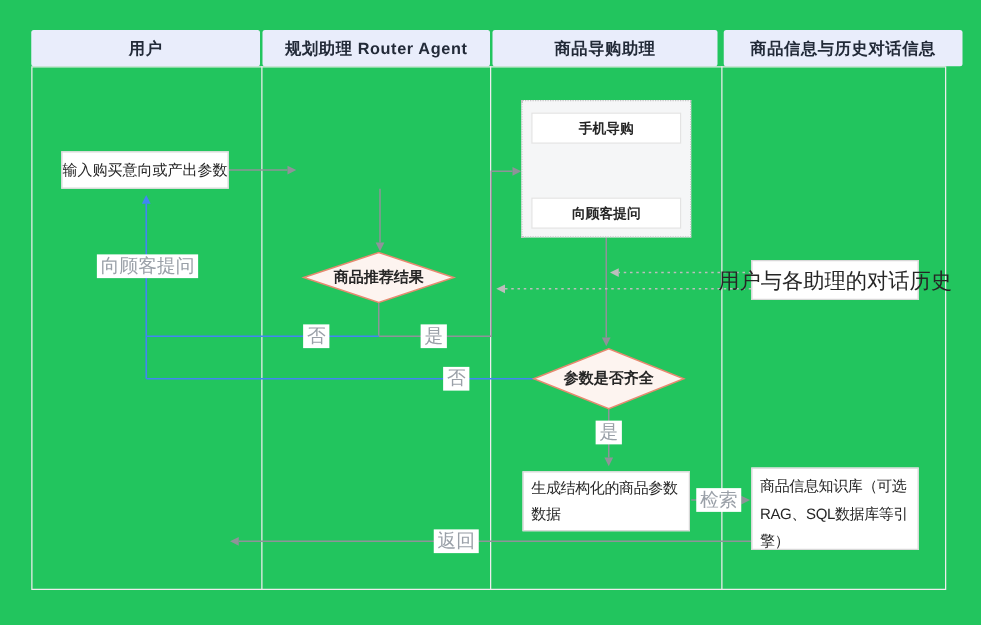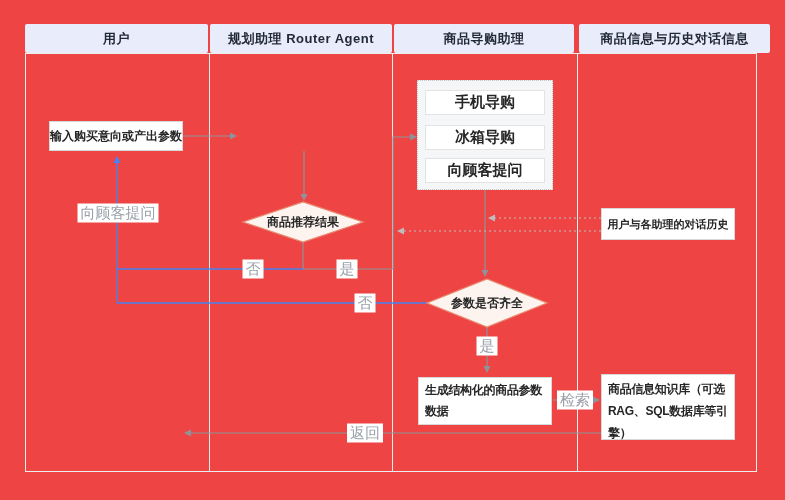--- a/index.html
+++ b/index.html
@@ -1,46 +1,46 @@
 <!DOCTYPE html>
 <html><head>
 <meta charset="utf-8">
 <style>
   html,body{margin:0;padding:0;background:#ffffff;}
   .canvas{
-    position:relative;width:785px;height:500px;background:#ef4444;overflow:hidden;
+    position:relative;width:785px;height:500px;background:#22c55e;overflow:hidden;
     font-family:"Liberation Sans","DejaVu Sans",sans-serif;
   }
   .hd{
     position:absolute;top:24px;height:29px;background:#e9edfb;border-radius:2px;
     display:flex;align-items:center;justify-content:center;
     font-size:13px;font-weight:bold;color:#222a38;letter-spacing:.5px;
   }
   .frame{position:absolute;left:25px;top:53px;width:732px;height:419px;
     border:1px solid #ededed;box-sizing:border-box;}
   .vline{position:absolute;top:53px;height:419px;width:1px;background:#ededed;}
   svg.wires{position:absolute;left:0;top:0;pointer-events:none;}
   .node{
     position:absolute;background:#ffffff;border:1px solid #d8d8d8;box-sizing:border-box;
     display:flex;align-items:center;justify-content:center;text-align:center;
-    font-size:12px;font-weight:bold;color:#262626;white-space:nowrap;
+    font-size:12px;font-weight:normal;color:#262626;white-space:nowrap;
   }
   .node.multi{
     justify-content:flex-start;text-align:left;align-items:center;
     padding:3px 6px;line-height:21px;white-space:normal;letter-spacing:-0.3px;
   }
   .groupbox{
     position:absolute;left:417px;top:80px;width:136px;height:110px;
     background:#f5f6f7;border:1px dotted #c6c6c6;box-sizing:border-box;
   }
   .gitem{
     position:absolute;left:425px;width:120px;height:25px;background:#ffffff;
     border:1px solid #e3e3e3;box-sizing:border-box;
     display:flex;align-items:center;justify-content:center;
-    font-size:15px;font-weight:bold;color:#262626;
+    font-size:11px;font-weight:bold;color:#262626;
   }
   .dtext{
     position:absolute;transform:translate(-50%,-50%);
     font-size:12px;font-weight:bold;color:#262626;white-space:nowrap;
   }
   .lbl{
     position:absolute;transform:translate(-50%,-50%);
     font-size:15px;color:#9aa0a8;background:#ffffff;padding:0 3px;white-space:nowrap;
   }
 </style>
@@ -102,24 +102,23 @@
       <polygon points="243,222 303,202 363,222 303,242"></polygon>
       <polygon points="427,303 487,279 547,303 487,327"></polygon>
     </g>
   </svg>
 
   <div class="node" style="left:49px;top:121px;width:134px;height:30px">输入购买意向或产出参数</div>
 
 
   <div class="groupbox"></div>
   <div class="gitem" style="top:90px">手机导购</div>
-  <div class="gitem" style="top:125px">冰箱导购</div>
   <div class="gitem" style="top:158px">向顾客提问</div>
 
-  <div class="node" style="left:601px;top:208px;width:134px;height:32px;font-size:11px">用户与各助理的对话历史</div>
+  <div class="node" style="left:601px;top:208px;width:134px;height:32px;font-size:17px">用户与各助理的对话历史</div>
 
   <div class="node multi" style="left:418px;top:377px;width:134px;height:48px">生成结构化的商品参数数据</div>
 
   <div class="node multi" style="left:601px;top:374px;width:134px;height:66px;align-items:flex-start;line-height:22px">商品信息知识库（可选RAG、SQL数据库等引擎）</div>
 
 
   <span class="dtext" style="left:303px;top:222px">商品推荐结果</span>
   <span class="dtext" style="left:487px;top:303px">参数是否齐全</span>
 
   <span class="lbl" style="left:118px;top:213px">向顾客提问</span>

